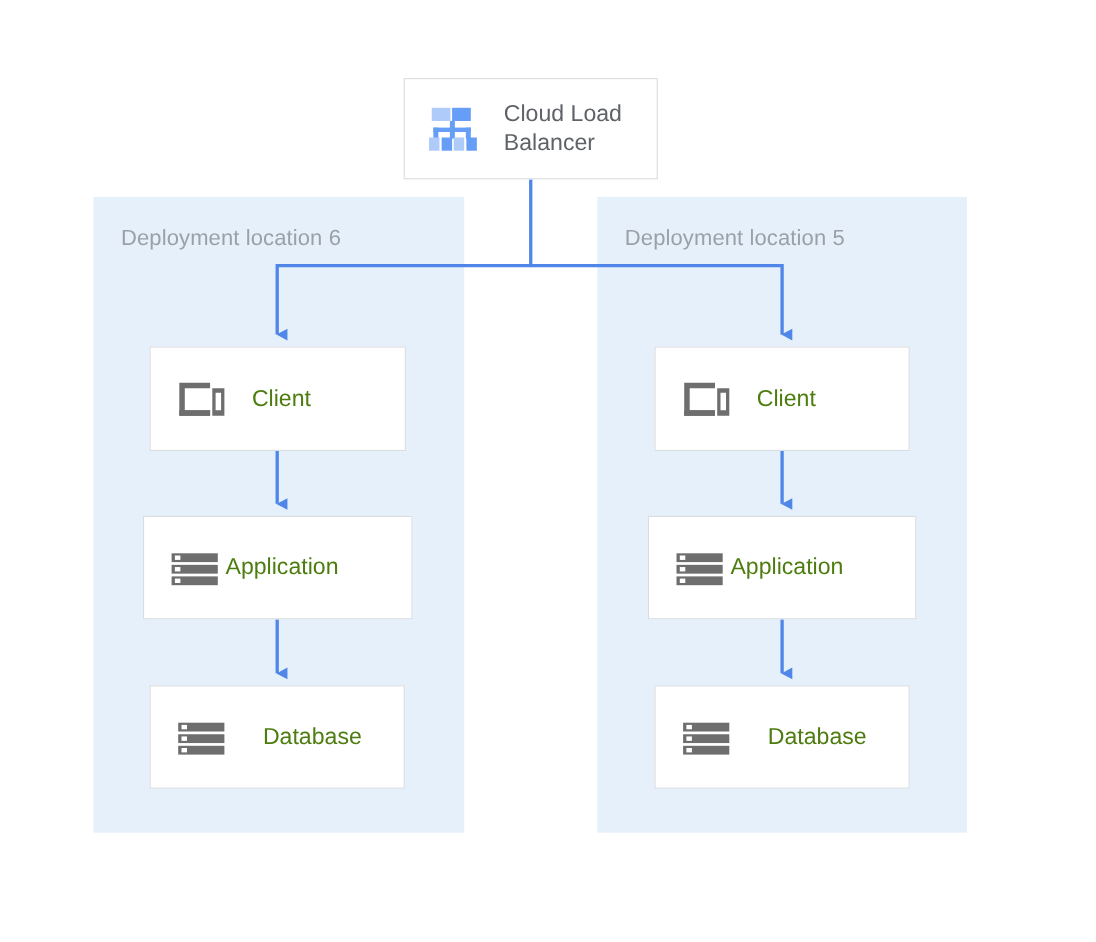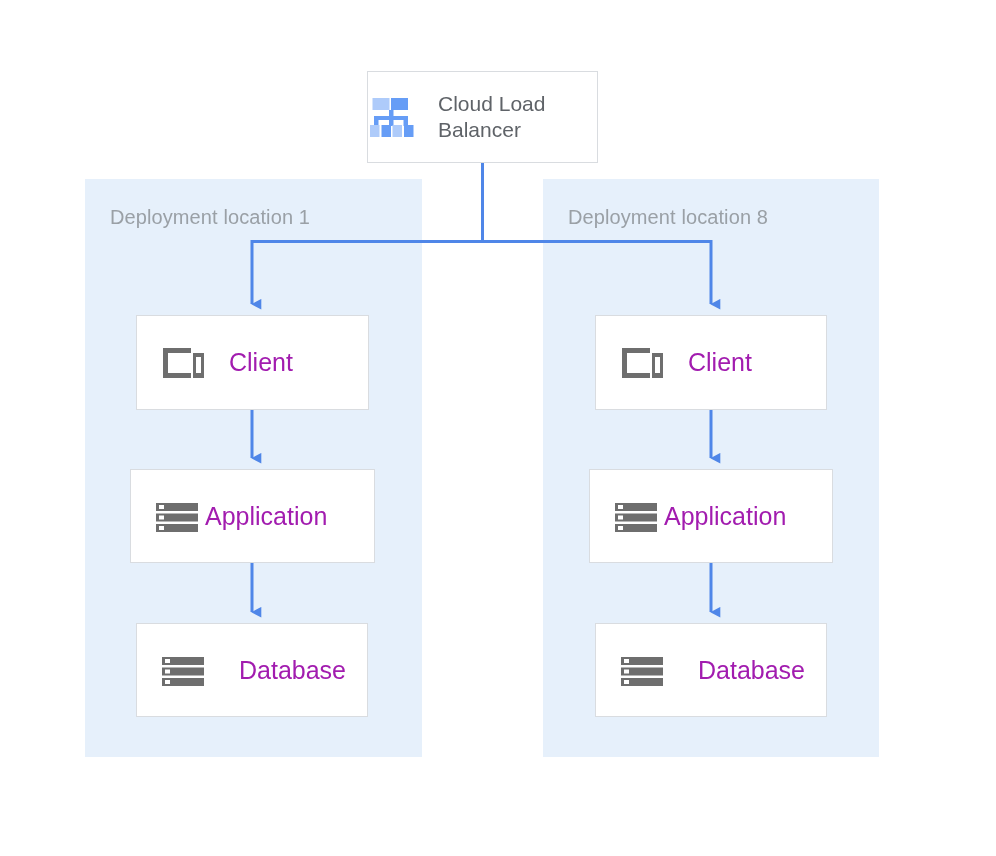--- a/index.html
+++ b/index.html
@@ -38,32 +38,33 @@
   
   .node {
     position: absolute;
     background: #ffffff;
     border: 1px solid #d9dce0;
     box-sizing: border-box;
     display: flex;
     align-items: center;
   }
   .node-label {
-    font-size: 25px;
-    color: #a21caf;
+    font-size: 21px;
+    color: #4d7c0f;
     white-space: nowrap;
   }
   .node-icon {
     flex: 0 0 auto;
     display: block;
   }
 
   
   #node-lb {
     left: 367px; top: 71px; width: 231px; height: 92px;
+    padding-left: 20px;
   }
   #node-lb .node-label {
     color: #5f6368;
     line-height: 1.25;
     white-space: normal;
     margin-left: 22px;
     font-size: 21px;
   }
 
   
@@ -93,22 +94,22 @@
   }
 </style>
 </head>
 <body>
 
 <div id="diagram">
 
   <div class="zone" id="zone-left"></div>
   <div class="zone" id="zone-right"></div>
 
-  <div class="zone-label" id="zone-label-left">Deployment location 1</div>
-  <div class="zone-label" id="zone-label-right">Deployment location 8</div>
+  <div class="zone-label" id="zone-label-left">Deployment location 6</div>
+  <div class="zone-label" id="zone-label-right">Deployment location 5</div>
 
   <svg id="connectors" viewBox="0 0 996 856" width="996" height="856">
     <defs>
       <marker id="arrow" viewBox="0 0 12 12" refX="5.5" refY="10.5" markerWidth="12" markerHeight="12" orient="auto" markerUnits="userSpaceOnUse">
         <path d="M 0.4 1.2 L 11 1.2 L 5.7 11.2 Z" fill="#4f86e8"></path>
       </marker>
     </defs>
 
     <path d="M 482.5 163 L 482.5 241.5" stroke="#4f86e8" stroke-width="3" fill="none"></path>
 

